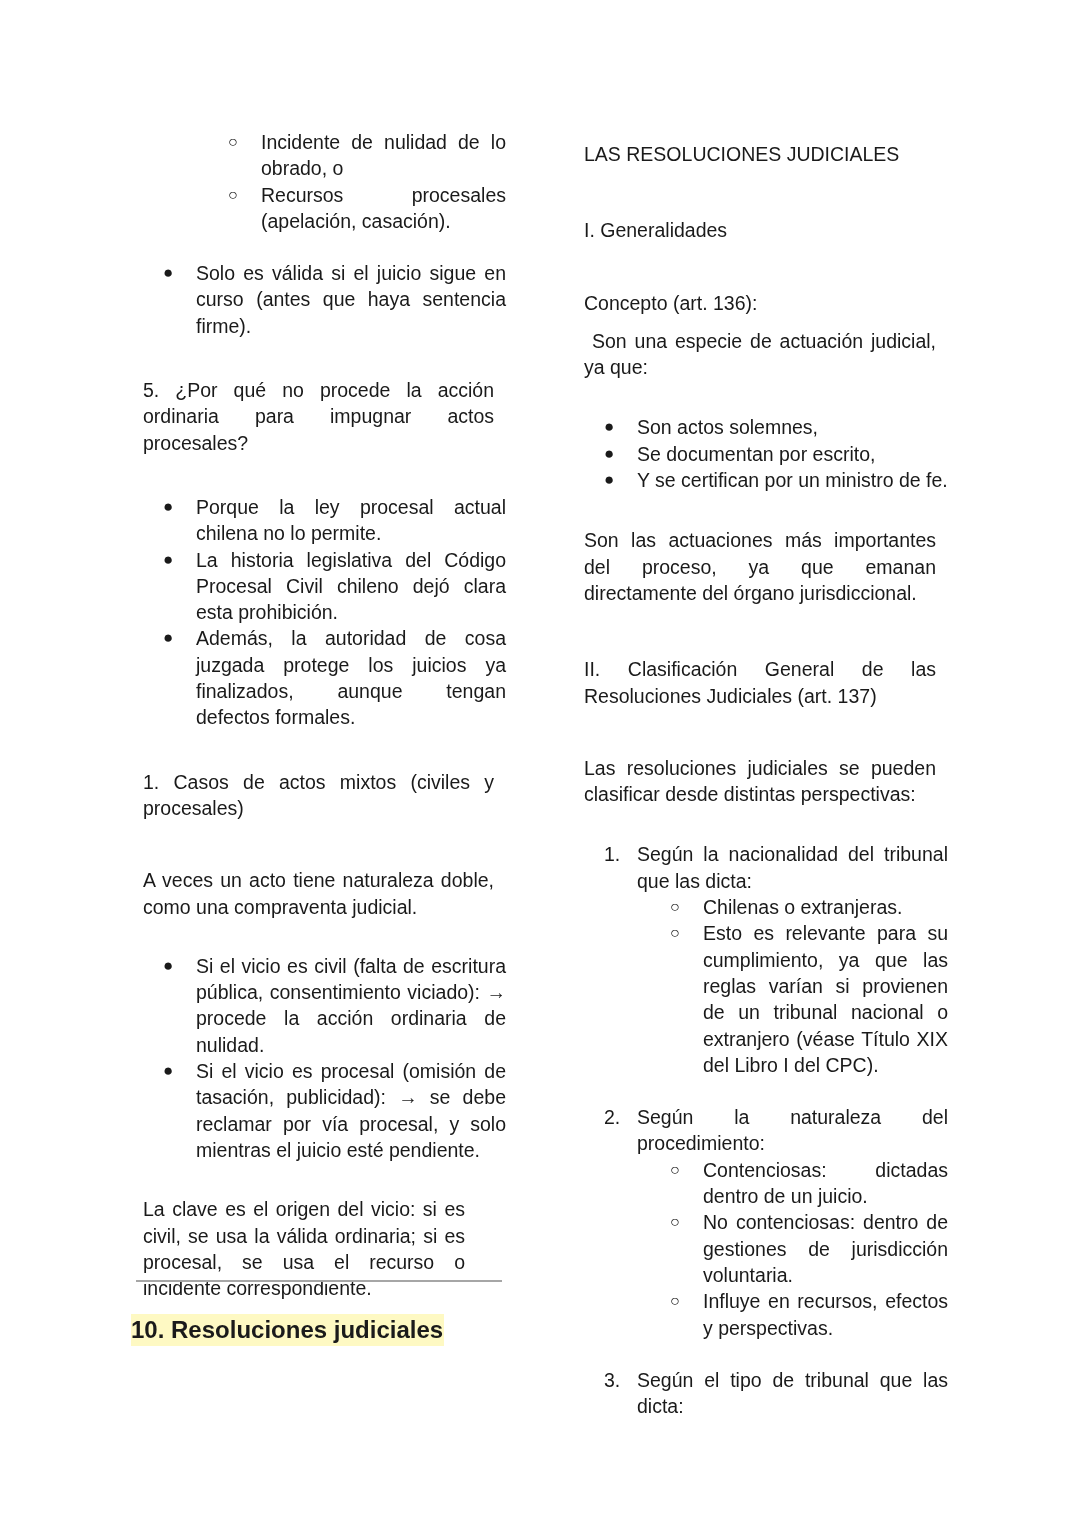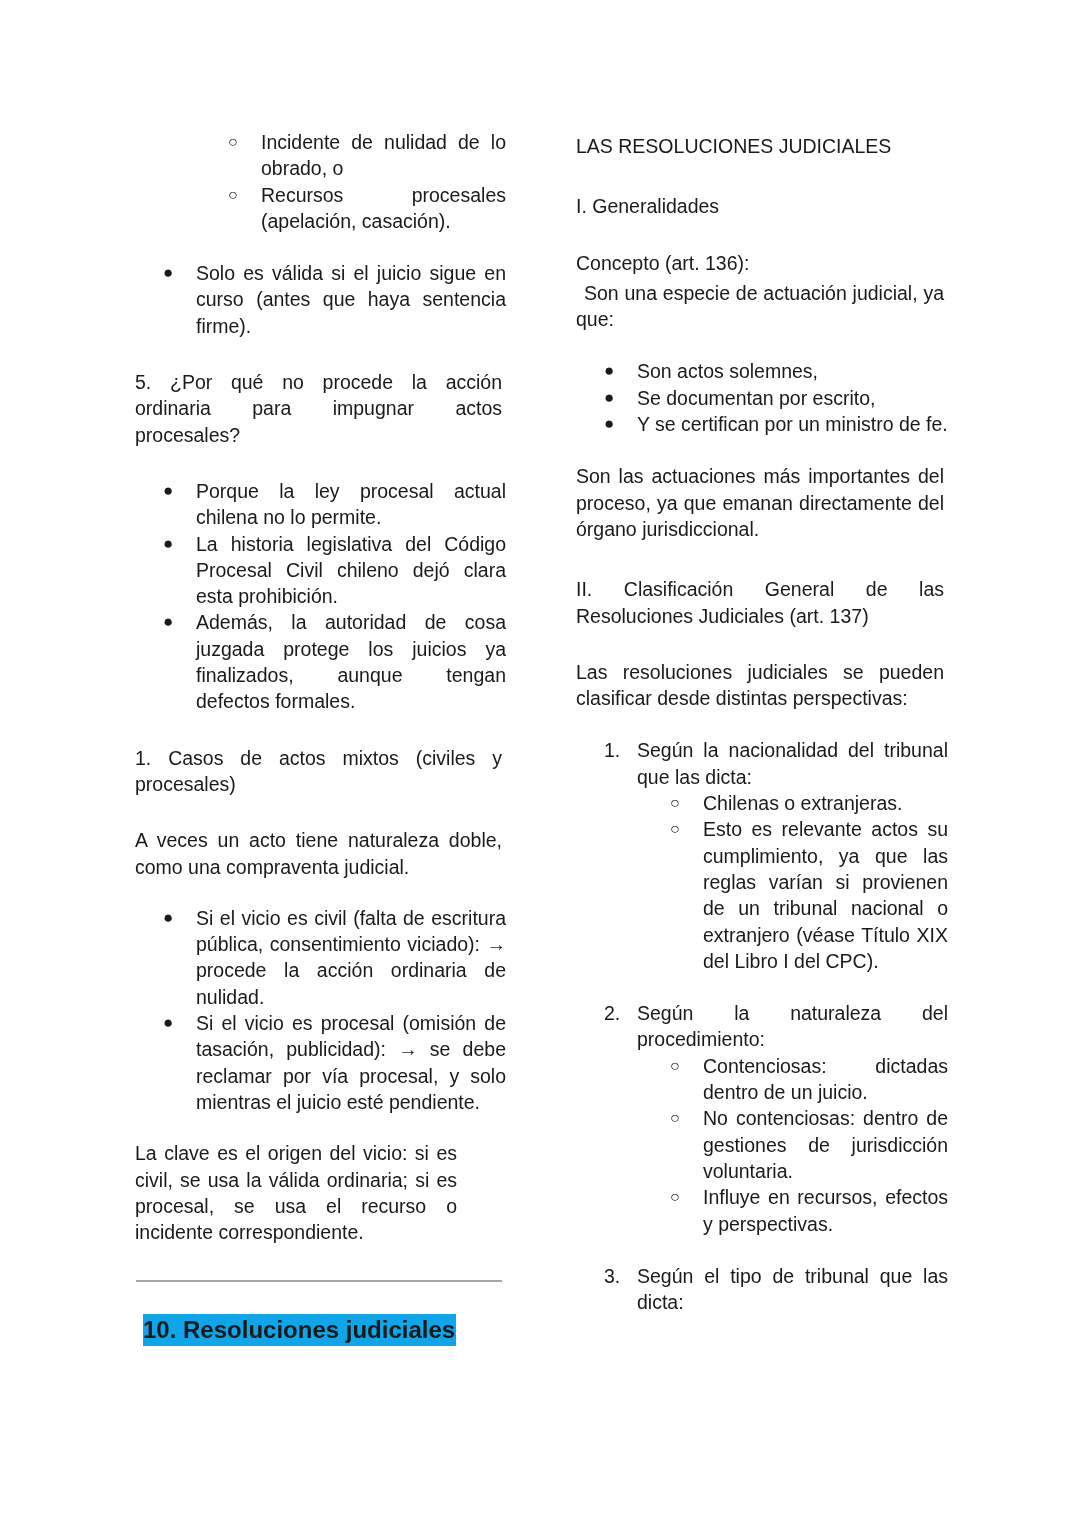--- a/index.html
+++ b/index.html
@@ -19,21 +19,21 @@
     }
     b { font-weight: normal; }
     i { font-style: italic; }
     .col {
       position: absolute;
       top: 129px;
     }
     .col-left { left: 131px; width: 375px; }
     .col-right { left: 572px; width: 376px; }
     .j { text-align: justify; }
-    p { margin: 4px; }
+    p { margin: 12px; }
     .bullet-item {
       position: relative;
       text-align: justify;
     }
     .bullet-item .mark {
       position: absolute;
       font-size: 17px;
     }
     .sub-item {
       position: relative;
@@ -51,24 +51,23 @@
       height: 0;
       border-top: 2px solid #a6a6a6;
     }
     .h10 {
       position: absolute;
       left: 131px;
       top: 1314px;
       font-size: 24px;
       line-height: 32px;
       font-weight: bold;
-      background: #0ea5e9;
+      background: #fef9c3;
       padding: 0 1px 0 0;
       color: #1a1a1a;
-      margin-left: 12px;
     }
   </style>
 </head>
 <body>
 
 <div class="col col-left">
 
   <div class="sub-item" style="margin-left:130px;">
     <span class="mark" style="left:-33px;">○</span>
     <b>Incidente de nulidad de lo obrado</b><span>, o</span>
@@ -187,21 +186,21 @@
   <div class="bullet-item" style="margin-left:65px;">
     <span class="mark" style="left:-33px; font-size:19.5px;">1.</span>
     <b>Según la nacionalidad del tribunal que las dicta:</b>
   </div>
   <div class="sub-item" style="margin-left:131px;">
     <span class="mark" style="left:-33px;">○</span>
     <b>Chilenas</b><span> o </span><b>extranjeras</b><span>.</span>
   </div>
   <div class="sub-item" style="margin-left:131px;">
     <span class="mark" style="left:-33px;">○</span>
-    <span>Esto es relevante actos su </span><b>cumplimiento</b><span>, ya que las reglas varían si provienen de un tribunal nacional o extranjero (véase Título XIX del Libro I del CPC).</span>
+    <span>Esto es relevante para su </span><b>cumplimiento</b><span>, ya que las reglas varían si provienen de un tribunal nacional o extranjero (véase Título XIX del Libro I del CPC).</span>
   </div>
 
   <div style="height:26px;"></div>
 
   <div class="bullet-item" style="margin-left:65px;">
     <span class="mark" style="left:-33px; font-size:19.5px;">2.</span>
     <b>Según la naturaleza del procedimiento:</b>
   </div>
   <div class="sub-item" style="margin-left:131px;">
     <span class="mark" style="left:-33px;">○</span>

